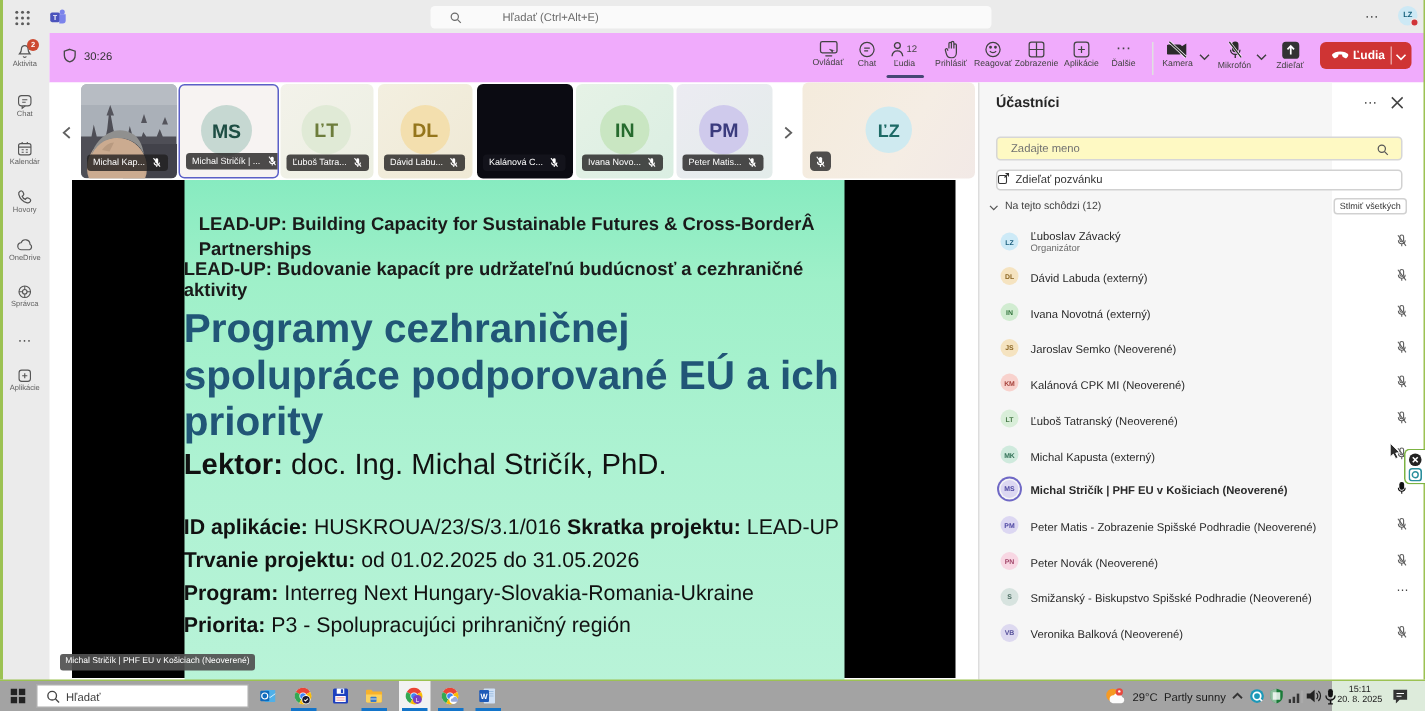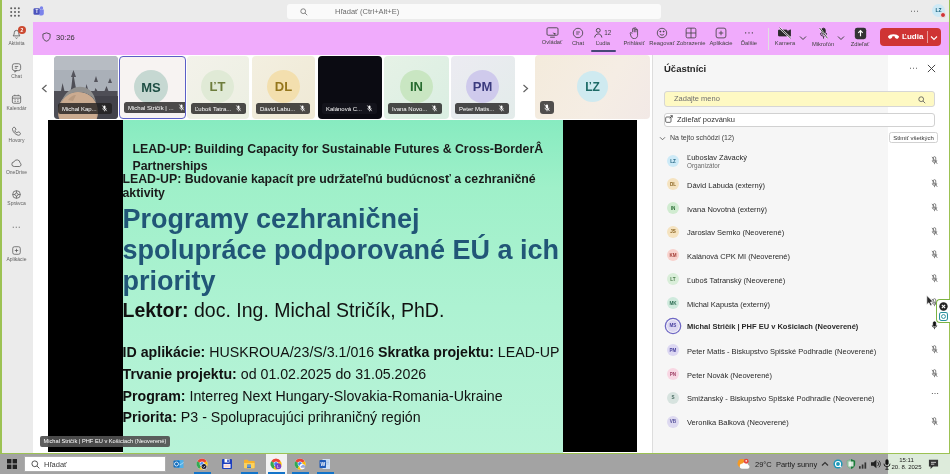--- a/index.html
+++ b/index.html
@@ -387,21 +387,21 @@
 <div class="prow" style="top:258.7px">
 <span class="pav" style="background:#dcd7f2;color:#4b44a0;box-shadow:0 0 0 1px #f6f6f6,0 0 0 2.3px #6f68c5;">MS</span>
 <span class="pnm" style="font-weight:700;">Michal Stričík | PHF EU v Košiciach (Neoverené)</span>
 <svg class="pmic" width="9" height="9" viewBox="0 0 14 16" fill="none" stroke="#111" stroke-width="1.3">
           <rect x="4.8" y="1.2" width="4.4" height="8" rx="2.2" fill="#111"></rect>
           <path d="M3 7.5a4 4 0 0 0 8 0M7 12v2.5"></path>
         </svg>
 </div>
 <div class="prow" style="top:283px">
 <span class="pav" style="background:#dcd7f2;color:#4b44a0;">PM</span>
-<span class="pnm" style="">Peter Matis - Biskupstvo Spišské Podhradie (Neoverené)</span>
+<span class="pnm" style="">Peter Matis - Zobrazenie Spišské Podhradie (Neoverené)</span>
 <svg class="pmic" width="9" height="9" viewBox="0 0 14 16" fill="none" stroke="#5c5c5c" stroke-width="1.3">
           <rect x="4.8" y="1.2" width="4.4" height="8" rx="2.2"></rect>
           <path d="M3 7.5a4 4 0 0 0 8 0M7 12v2.5"></path>
           <path d="M2.5 1.5l9.5 12.5"></path>
         </svg>
 </div>
 <div class="prow" style="top:307px">
 <span class="pav" style="background:#f8d7e3;color:#a04468;">PN</span>
 <span class="pnm" style="">Peter Novák (Neoverené)</span>
 <svg class="pmic" width="9" height="9" viewBox="0 0 14 16" fill="none" stroke="#5c5c5c" stroke-width="1.3">

